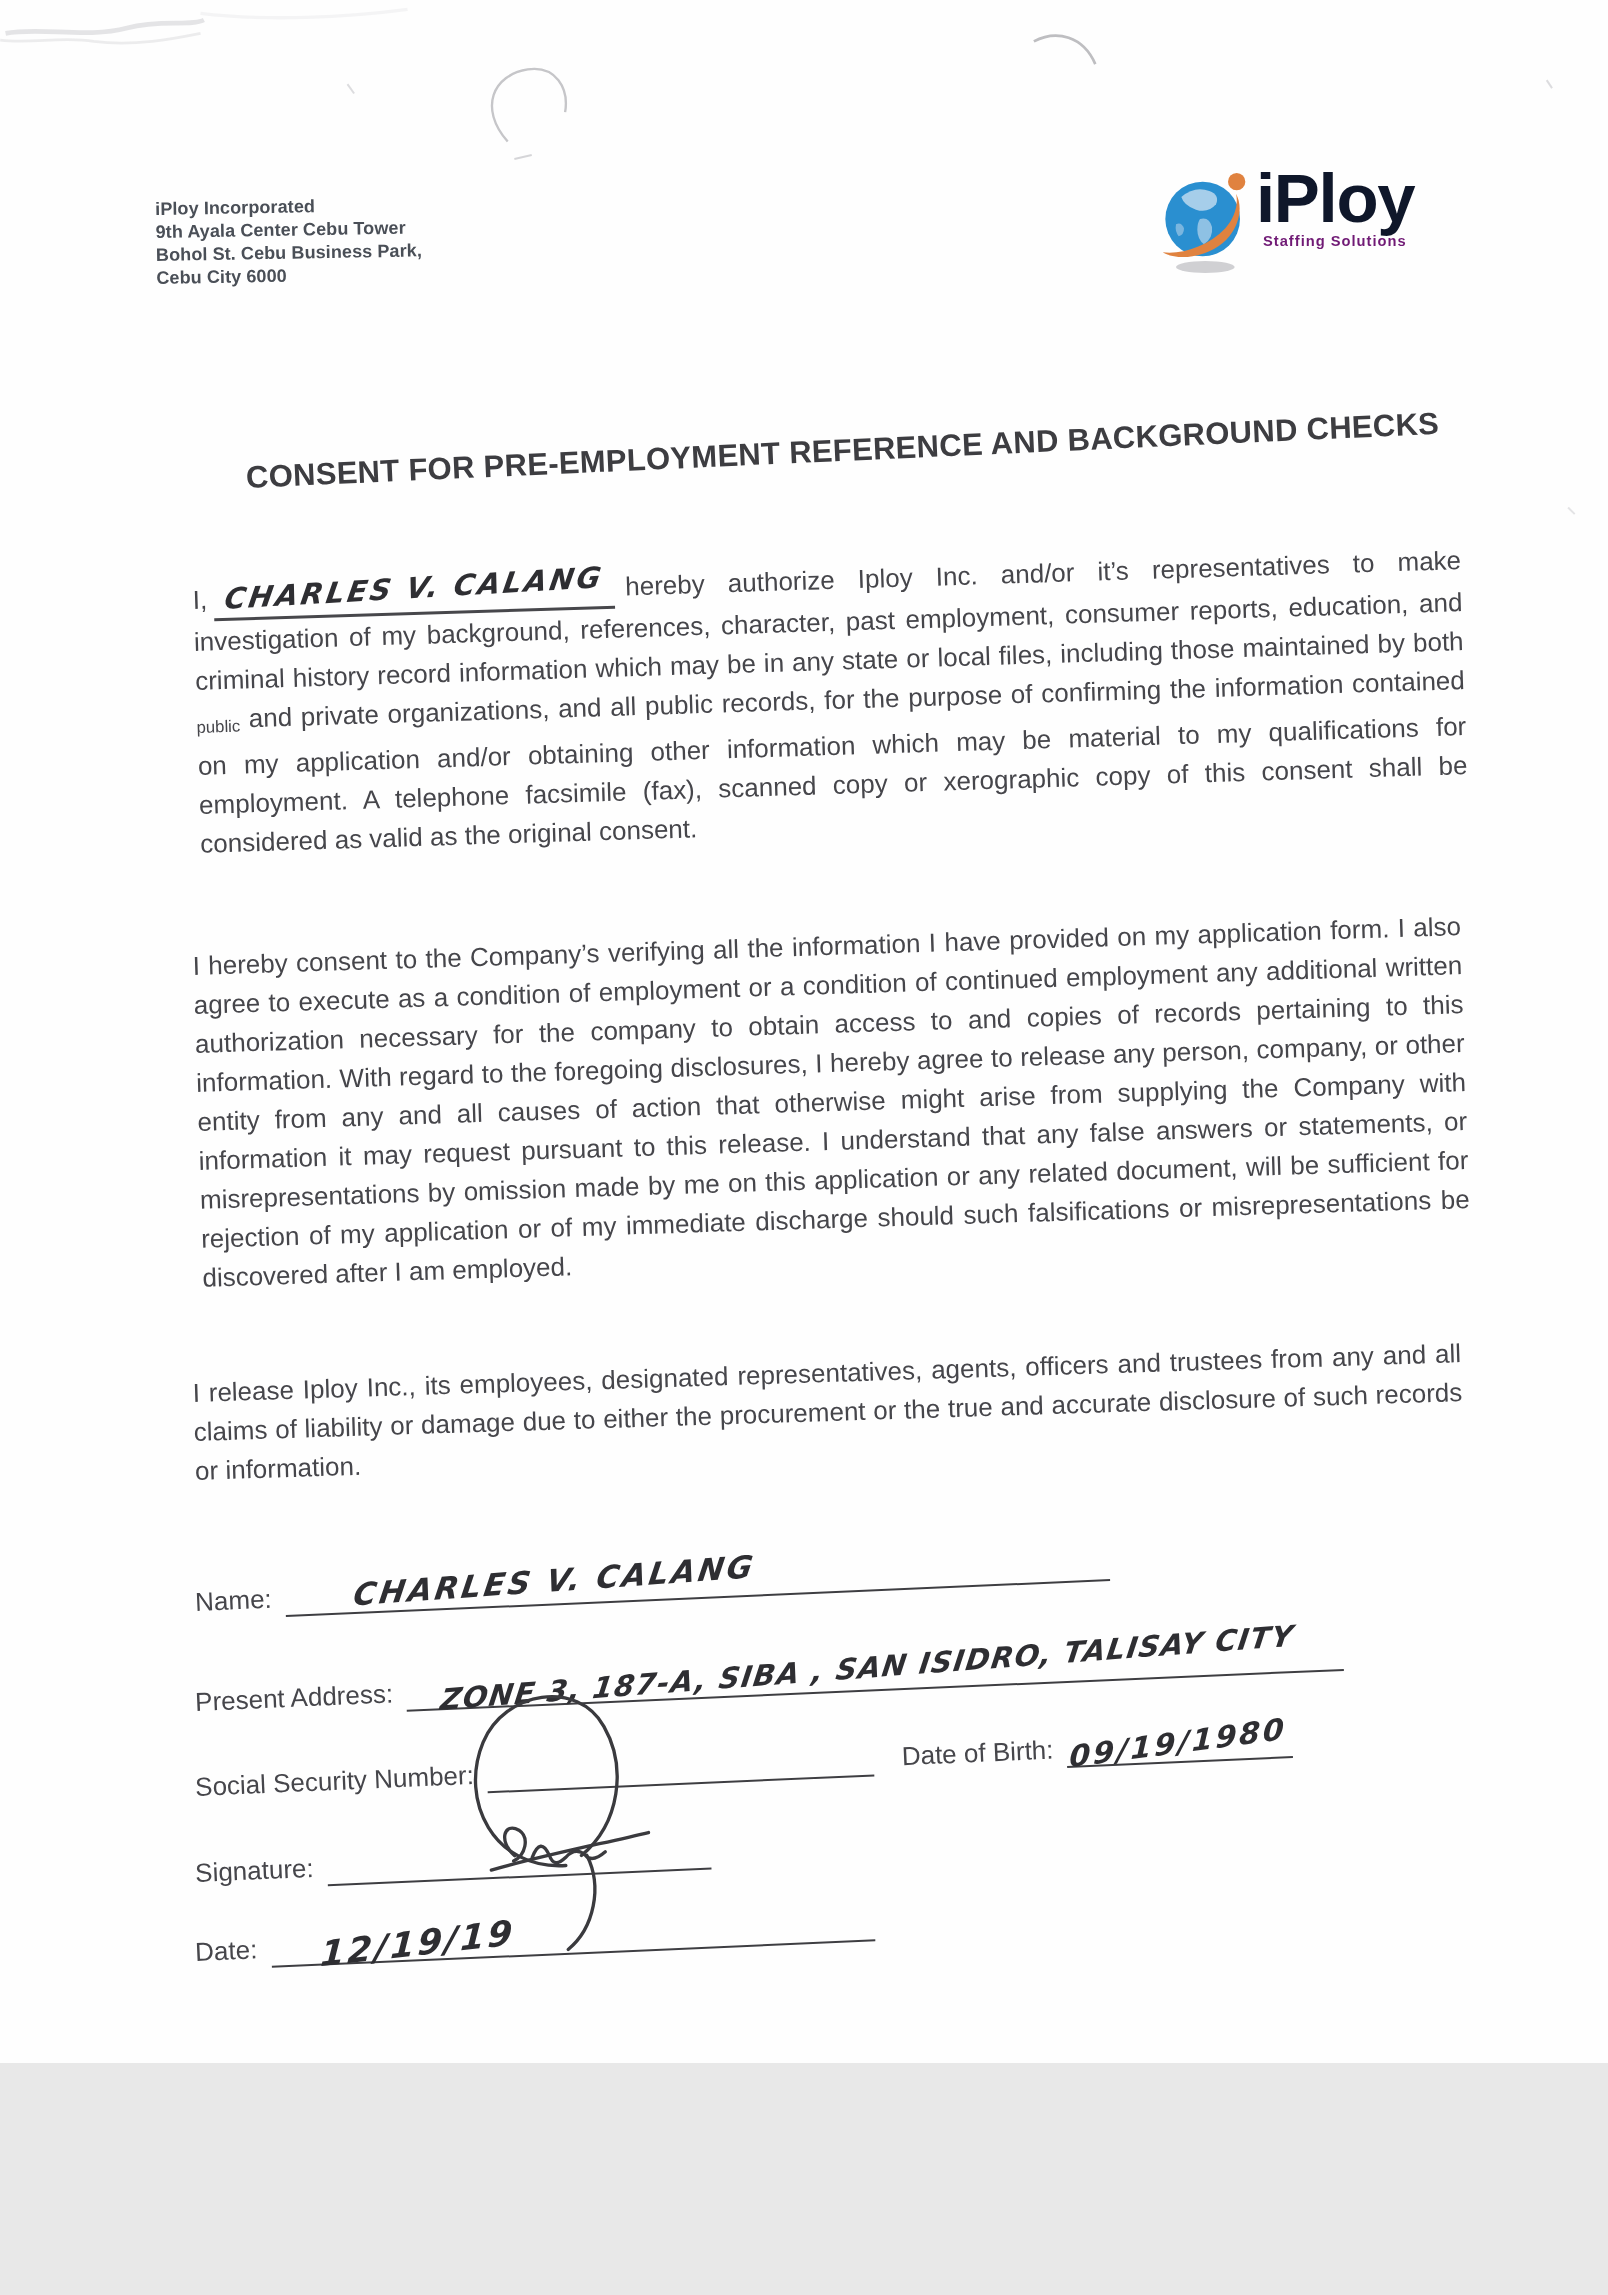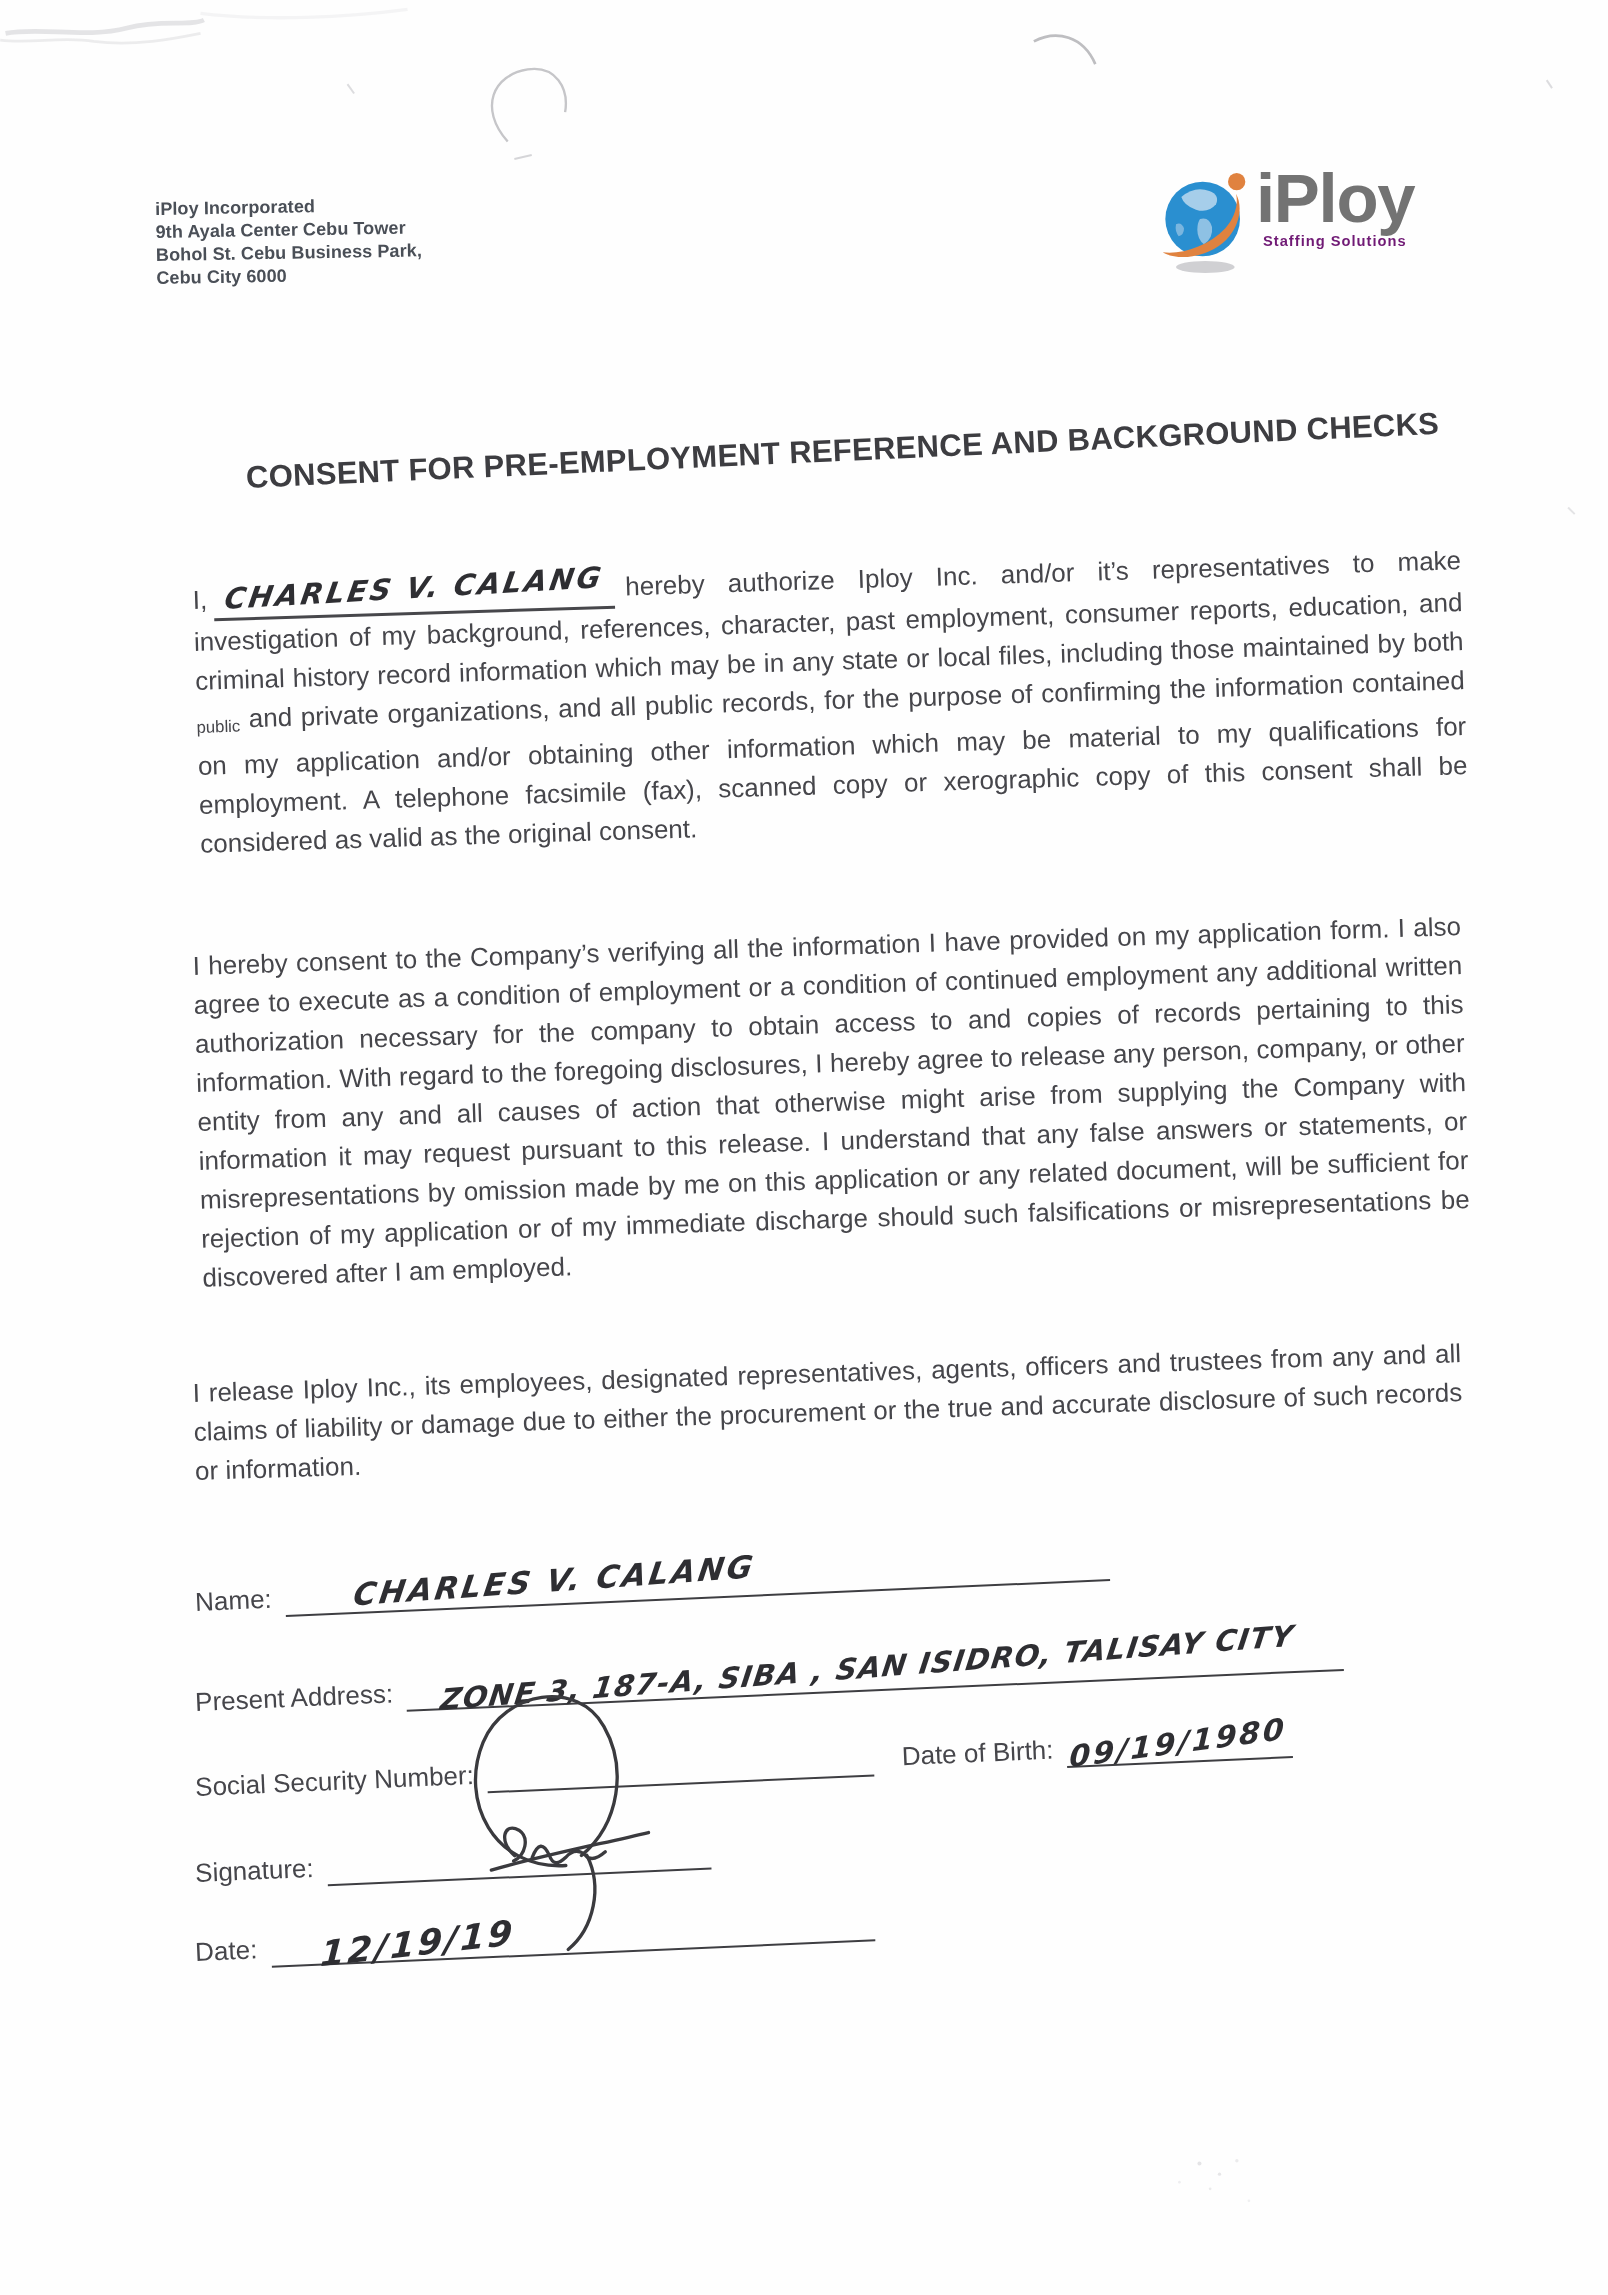--- a/index.html
+++ b/index.html
@@ -1,38 +1,38 @@
 <!DOCTYPE html>
 <html style="font-size:10.7px"><head>
 <meta charset="utf-8">
 <style>
   * { margin:0; padding:0; box-sizing:border-box; }
   html,body { background:#e8e8e8; }
   .page {
     position:relative;
-    width:1609px; height:2295px;
+    width:1609px; height:2063px;
     margin:0 auto;
     background:#fefefe;
     overflow:hidden;
     font-family:"Liberation Sans", sans-serif;
     color:#454549;
   }
   
   .address-block {
     position:absolute; left:155px; top:198px;
     font-size:18px; line-height:23px; font-weight:600;
     color:#4a4f57; letter-spacing:0.1px;
     transform:rotate(-1deg); transform-origin:left top;
   }
   .logo-block { position:absolute; left:1161px; top:158px; width:287px; height:140px; }
   .globe-svg  { position:absolute; left:0; top:9.4px; }
   .brand-text {
     position:absolute; left:95px; top:1.3px;
     font-size:69px; font-weight:700; letter-spacing:-1.3px;
-    color:#737373;
+    color:#0f172a;
   }
   .brand-tagline {
     position:absolute; left:102px; top:75px;
     font-size:14.7px; font-weight:700; letter-spacing:1px;
     color:#701a75;
   }
   
   .doc-title {
     position:absolute; left:246px; top:460px; width:1196px;
     font-size:31px; font-weight:700; letter-spacing:0.3px;

